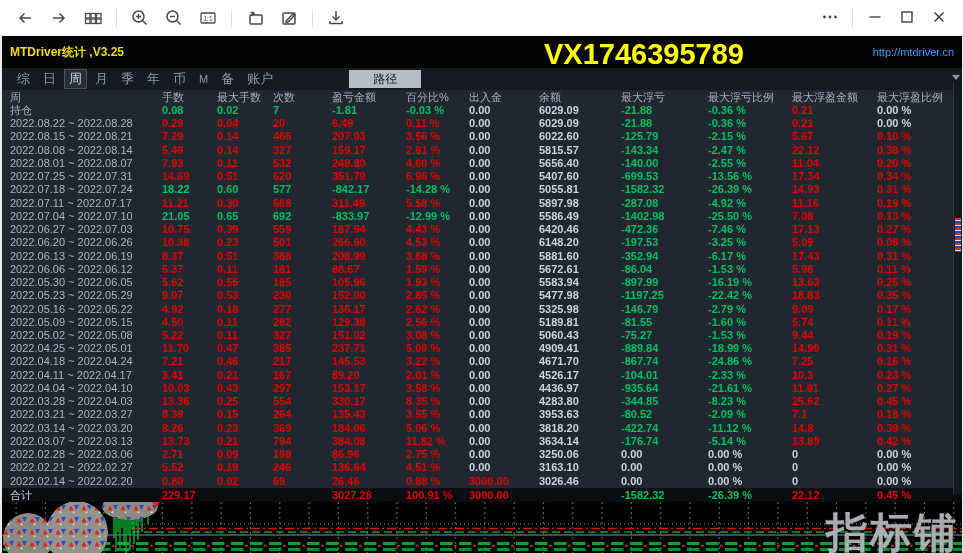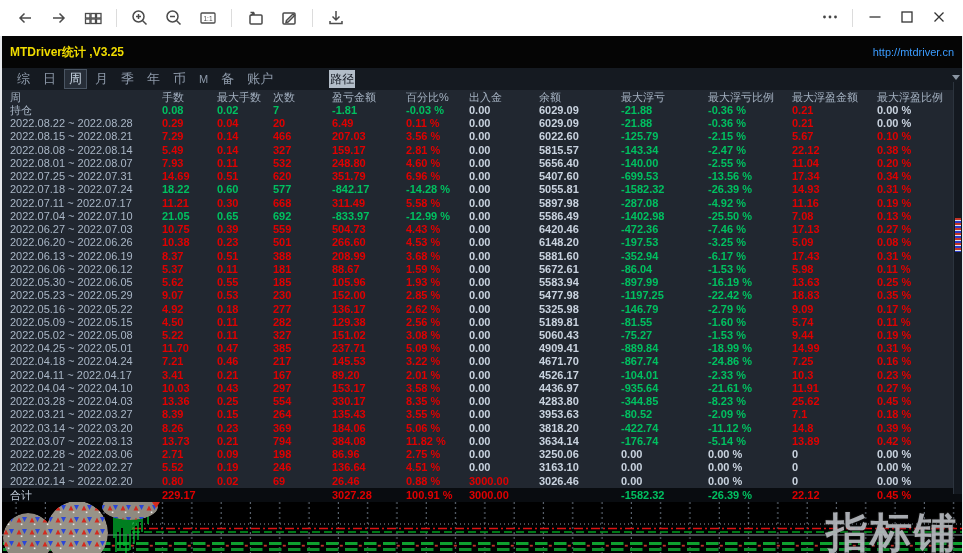--- a/index.html
+++ b/index.html
@@ -18,21 +18,21 @@
 
   .titlebar{position:relative;height:24px;background:#050505;display:flex;align-items:center;justify-content:space-between;padding:16px 8px;box-sizing:border-box}
   .app-title{color:#f0dc00;font-size:12px;font-weight:700;white-space:nowrap}
   .site-link{color:var(--link-blue,#3b9cff);font-size:11px;text-decoration:none;white-space:nowrap}
   .vx{position:absolute;left:542px;top:2px;z-index:6;color:var(--accent-yellow,#ffff00);font-size:29px;font-weight:700;line-height:32px;white-space:nowrap;pointer-events:none}
 
   .menubar{height:22px;background:#151a21;display:flex;align-items:center;padding:0 10px;box-sizing:border-box;gap:3px}
   .menu-item{color:#8d99a9;font-size:13px;padding:0 5px;line-height:18px;cursor:pointer;white-space:nowrap}
   .menu-item.active{border:1px solid #4a5563;background:#272e38;color:#c6d2e0;padding:0 4px}
   .menu-item.small{font-size:11px}
-  .path-btn{margin-left:48px;background:#b3bdc8;color:#141922;font-size:12px;line-height:16px;padding:1px 1px;cursor:pointer;white-space:nowrap}
+  .path-btn{margin-left:68px;background:#b3bdc8;color:#141922;font-size:12px;line-height:16px;padding:1px 24px;cursor:pointer;white-space:nowrap}
 
   
   .grid12{display:grid;grid-template-columns:152px 55px 56px 59px 74px 63px 70px 82px 87px 84px 85px minmax(0,1fr)}
   .thead{height:14px;line-height:14px;font-size:11px}
   .tbody{height:384px;overflow:hidden}
   .trow{height:13.24px;line-height:13.3px;font-size:11px}
   .tcell{padding-left:8px;white-space:nowrap;overflow:hidden;box-sizing:border-box}
   .c-head{color:var(--header-text,#a3b0c0);font-weight:400}
   .c-date{color:var(--date-text,#a9b6c6);font-weight:400}
   .c-red{color:var(--gain-red,#e00000);font-weight:700}
@@ -156,20 +156,21 @@
         </svg></span>
   </div>
 </div>
 
 <div class="appwin">
 
   <div class="titlebar">
     <span class="app-title">MTDriver统计 ,V3.25</span>
     <span class="site-link">http://mtdriver.cn</span>
   </div>
+  <span class="vx">VX1746395789</span>
 
   <div class="menubar">
     <span style="display:flex;gap:3px;align-items:center">
         <span class="menu-item">综</span>
         <span class="menu-item">日</span>
         <span class="menu-item active">周</span>
         <span class="menu-item">月</span>
         <span class="menu-item">季</span>
         <span class="menu-item">年</span>
         <span class="menu-item">币</span>
@@ -319,21 +320,21 @@
         <span class="tcell c-green">-1402.98</span>
         <span class="tcell c-green">-25.50 %</span>
         <span class="tcell c-red">7.08</span>
         <span class="tcell c-red">0.13 %</span>
       </div>
       <div class="trow grid12">
         <span class="tcell c-date">2022.06.27 ~ 2022.07.03</span>
         <span class="tcell c-red">10.75</span>
         <span class="tcell c-red">0.39</span>
         <span class="tcell c-red">559</span>
-        <span class="tcell c-red">504.73</span>
+        <span class="tcell c-red">187.94</span>
         <span class="tcell c-red">4.43 %</span>
         <span class="tcell c-gray">0.00</span>
         <span class="tcell c-gray">6420.46</span>
         <span class="tcell c-green">-472.36</span>
         <span class="tcell c-green">-7.46 %</span>
         <span class="tcell c-red">17.13</span>
         <span class="tcell c-red">0.27 %</span>
       </div>
       <div class="trow grid12">
         <span class="tcell c-date">2022.06.20 ~ 2022.06.26</span>

